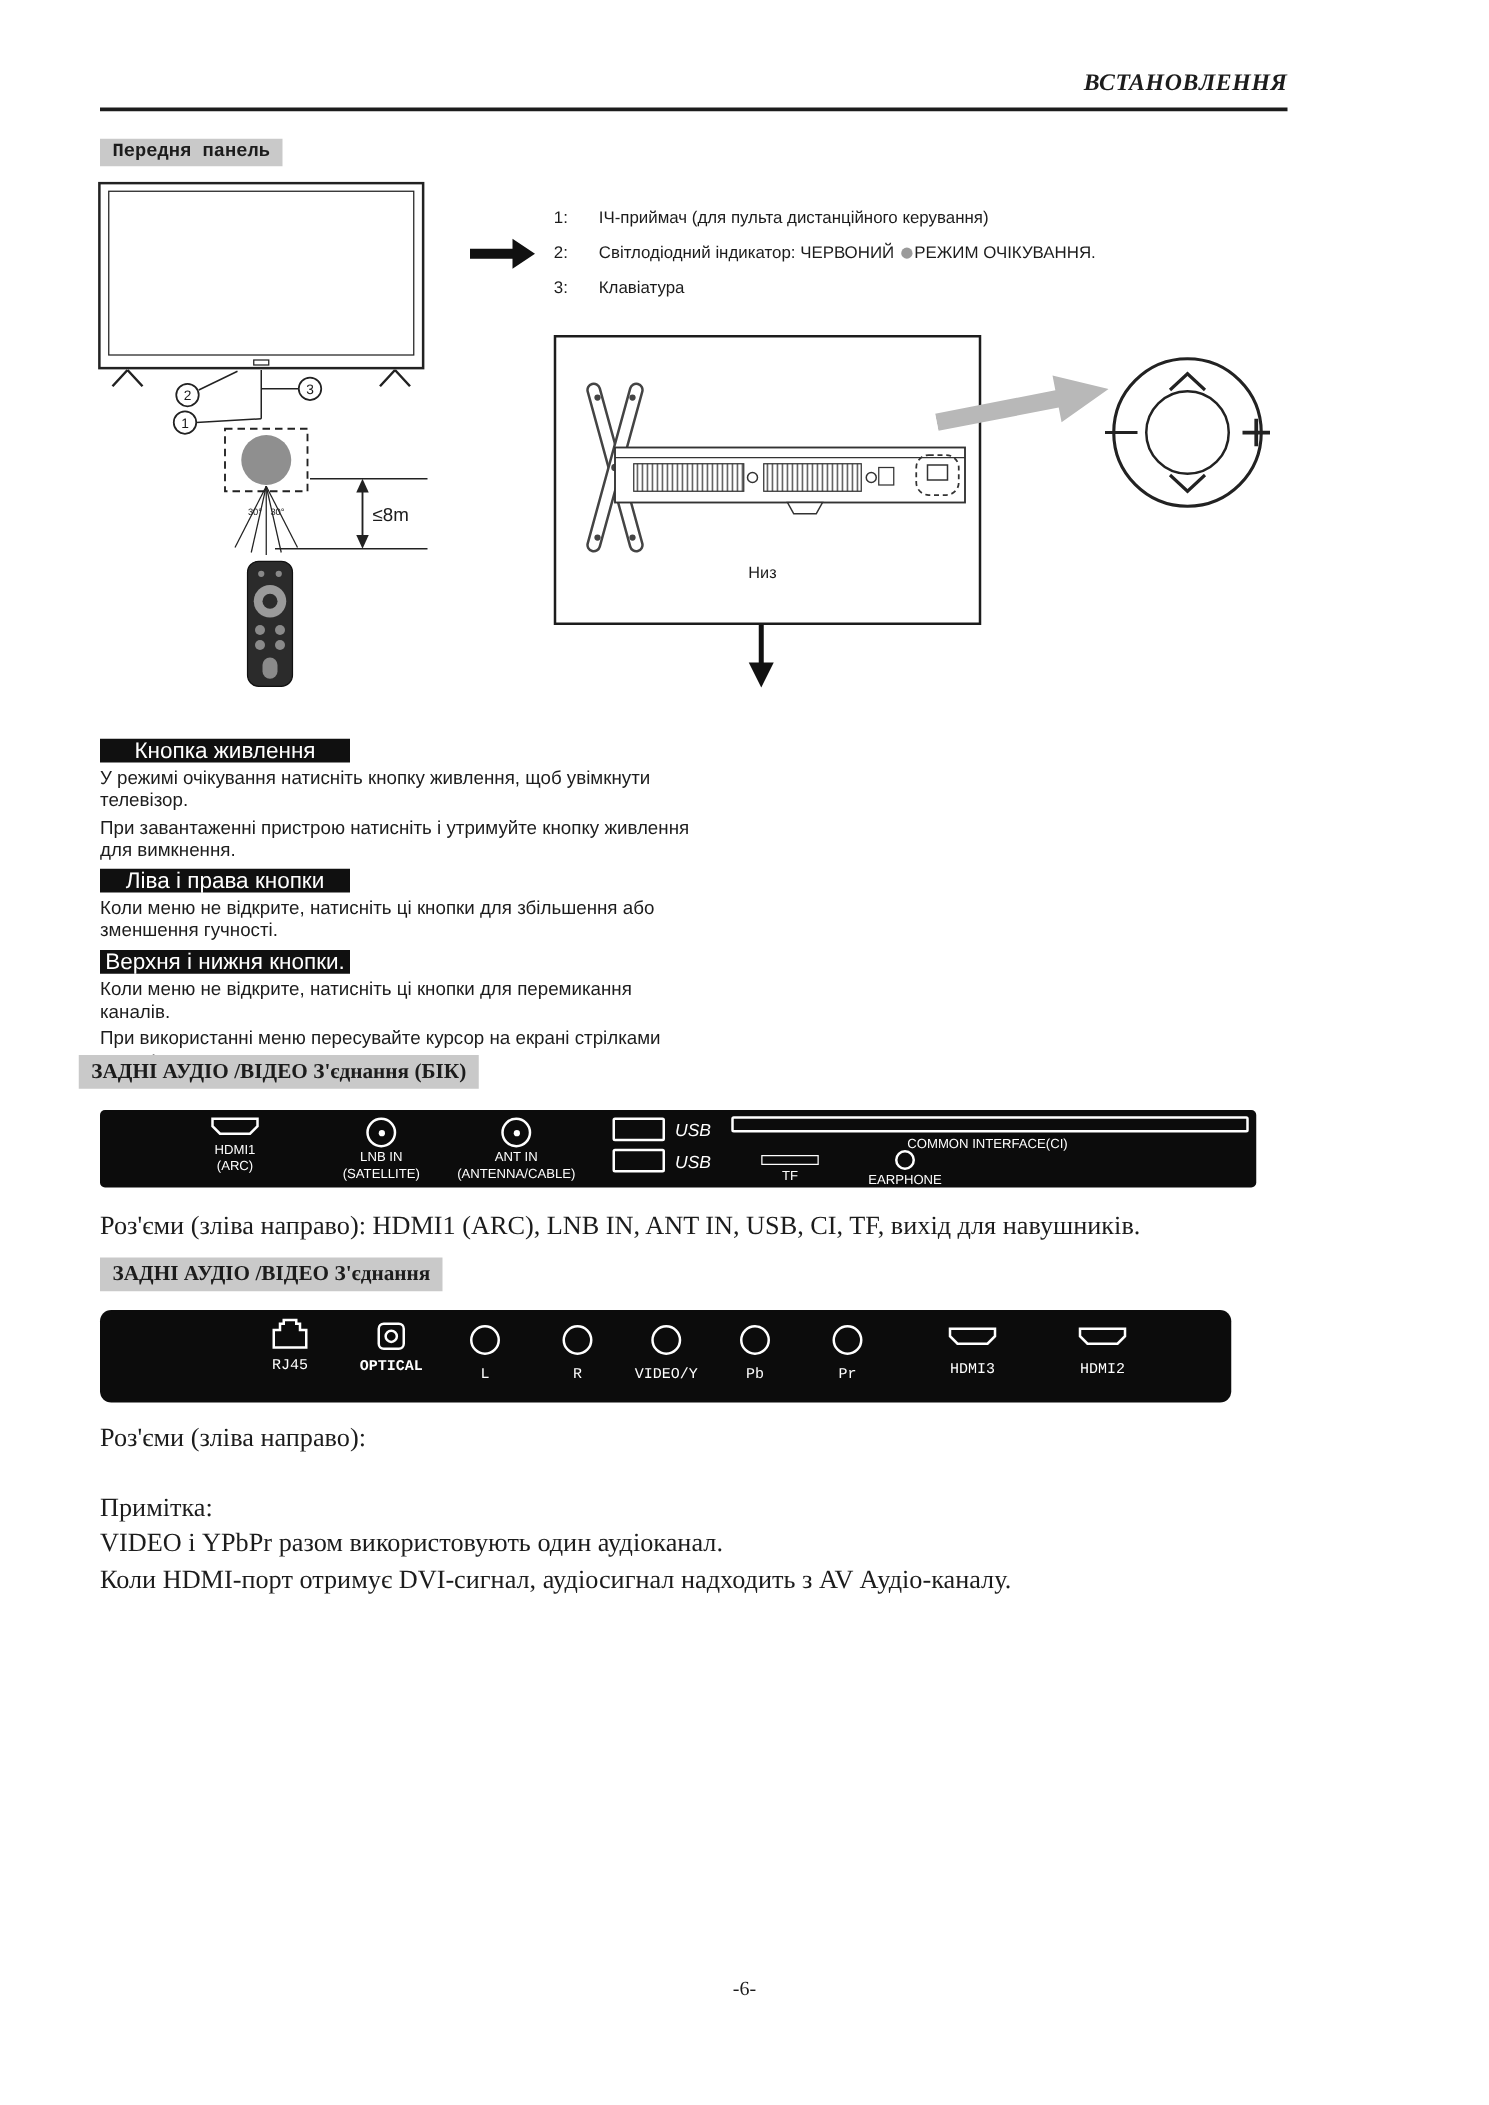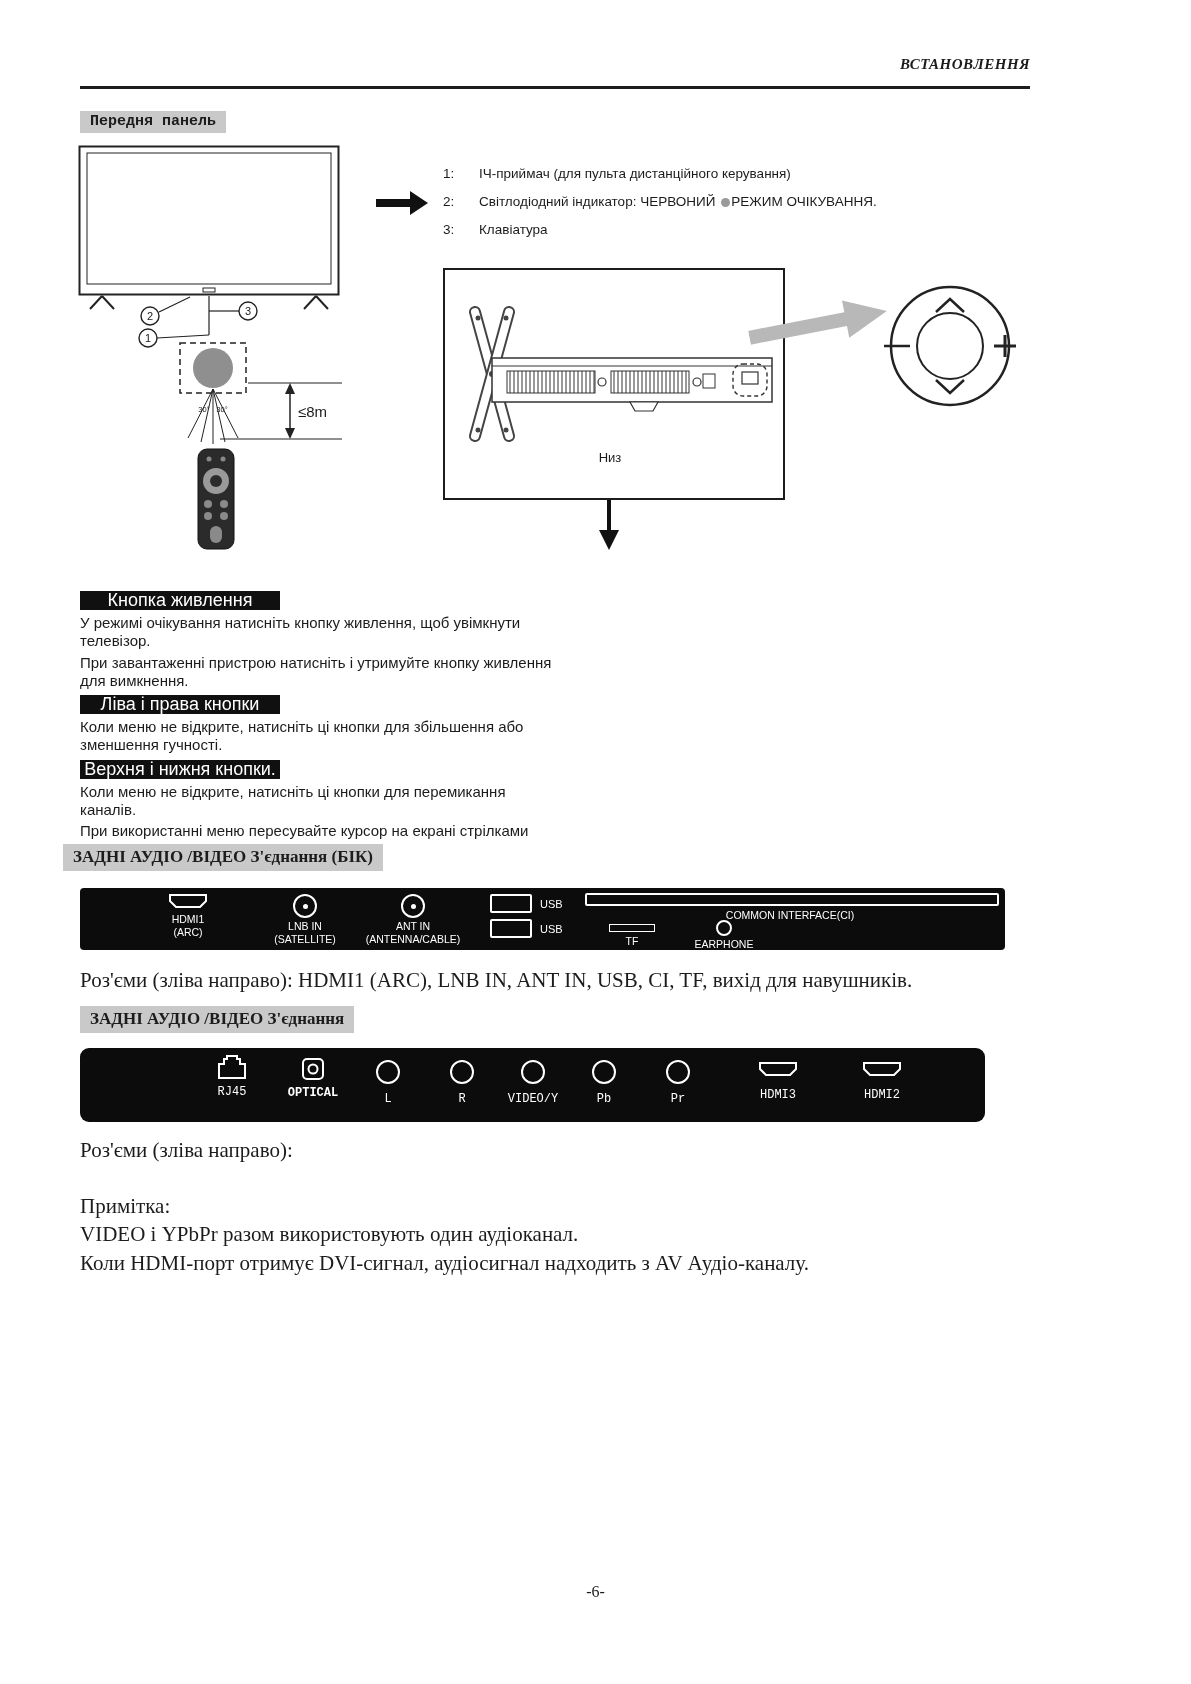--- a/index.html
+++ b/index.html
@@ -1,19 +1,19 @@
 <!DOCTYPE html>
 <html><head>
 <meta charset="utf-8">
 <style>
   html,body{margin:0;padding:0;background:#ffffff;}
   .page{position:relative;width:1191px;height:1684px;background:#fff;font-family:"Liberation Sans",sans-serif;color:#1c1c1c;overflow:hidden;}
   .abs{position:absolute;}
 
-  .hdr-title{top:56px;left:80px;width:950px;text-align:right;font-family:"Liberation Serif",serif;font-weight:bold;font-style:italic;font-size:15px;letter-spacing:.5px;}
+  .hdr-title{top:56px;left:80px;width:950px;text-align:right;font-family:"Liberation Serif",serif;font-weight:bold;font-style:italic;font-size:19px;letter-spacing:.5px;}
   .hdr-rule{top:86px;left:80px;width:950px;height:3px;background:#1c1c1c;}
 
   .gray-chip{background:#c9c9c9;display:inline-block;padding:2px 10px 3px;font-family:Liberation Mono, monospace;font-weight:bold;font-size:15px;}
   .section-head{background:#c9c9c9;display:inline-block;padding:3px 10px 4px;font-family:"Liberation Serif",serif;font-weight:bold;font-size:17px;}
 
   .callout-list{top:166px;left:443px;width:600px;display:flex;flex-direction:column;gap:13px;font-size:13.5px;}
   .callout-list .row{display:flex;gap:16px;align-items:baseline;}
   .callout-list .num{width:20px;flex:none;}
   .led-dot{display:inline-block;width:9px;height:9px;border-radius:50%;background:#9a9a9a;margin:0 1px 0 6px;vertical-align:-1px;}
 
@@ -30,21 +30,21 @@
   .clabel{font-size:10.5px;line-height:13px;white-space:nowrap;}
   .clabel2{font-size:12px;line-height:14px;white-space:nowrap;}
   .bold{font-weight:bold;}
 
   .jack{width:20px;height:20px;border:2px solid #fff;border-radius:50%;margin:0 auto 2px;display:flex;align-items:center;justify-content:center;}
   .jack::after{content:"";width:5px;height:5px;background:#fff;border-radius:50%;}
   .jack-sm{width:12px;height:12px;border:2px solid #fff;border-radius:50%;margin:0 auto 2px;}
   .ring{width:20px;height:20px;border:2px solid #fff;border-radius:50%;margin:0 auto;}
   .usbrow{display:flex;align-items:center;gap:8px;margin-bottom:6px;}
   .usbrect{width:38px;height:15px;border:2px solid #fff;border-radius:2px;flex:none;}
-  .usblabel{font-size:11px;}
+  .usblabel{font-size:14px;font-style:italic;}
   .cislot{width:100%;height:9px;border:2px solid #fff;border-radius:2px;}
   .tfslot{width:44px;height:6px;border:1.5px solid #fff;margin:0 auto 3px;}
 
   .caption{font-family:"Liberation Serif",serif;font-size:21px;line-height:1.35;}
   .pagenum{top:1583px;left:0;width:1191px;text-align:center;font-family:"Liberation Serif",serif;font-size:16px;}
 </style>
 </head>
 <body>
 
 <div class="page">

